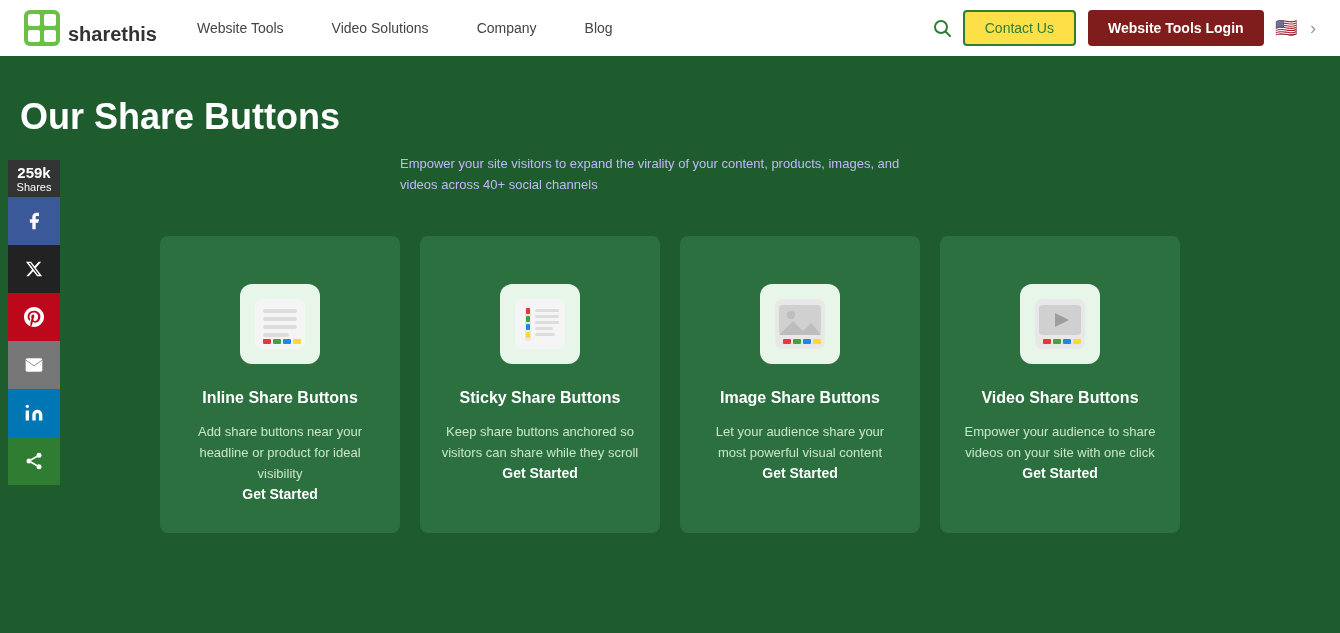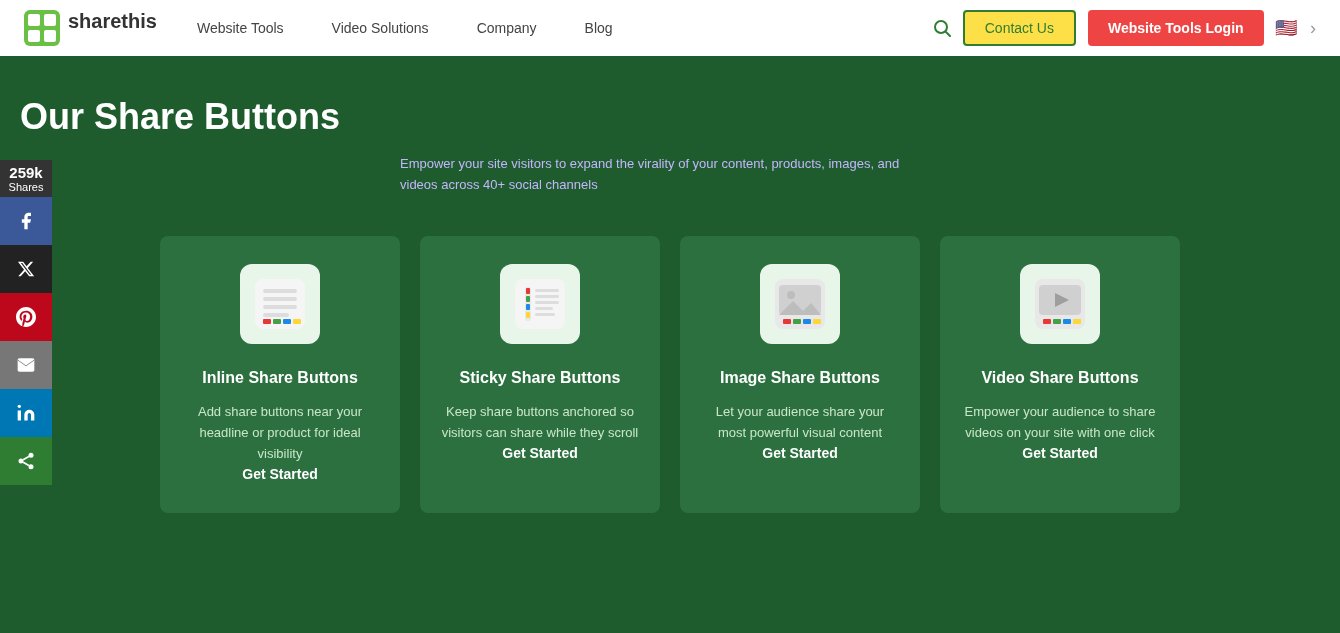--- a/index.html
+++ b/index.html
@@ -10,21 +10,21 @@
       background: #fff;
       height: 56px;
       display: flex;
       align-items: center;
       padding: 0 24px;
       position: relative;
       z-index: 10;
     }
     .navbar-logo {
       display: flex;
-      align-items: flex-start;
+      align-items: flex-end;
       gap: 8px;
       margin-right: 40px;
     }
     .logo-icon {
       width: 36px;
       height: 36px;
     }
     .logo-text {
       font-size: 20px;
       font-weight: bold;
@@ -61,21 +61,21 @@
       border: 2px solid #2e7d32;
       background: #fde047;
       color: #2e7d32;
       padding: 8px 20px;
       border-radius: 4px;
       font-size: 14px;
       cursor: pointer;
       font-weight: 500;
     }
     .login-btn {
-      background: #ef4444;
+      background: #7f1d1d;
       color: #fff;
       border: none;
       padding: 10px 20px;
       border-radius: 4px;
       font-size: 14px;
       cursor: pointer;
       font-weight: 600;
     }
     .flag-btn {
       background: none;
@@ -88,21 +88,21 @@
     }
     .chevron-right {
       font-size: 18px;
       color: #999;
       cursor: pointer;
     }
 
     
     .side-bar {
       position: fixed;
-      left: 0;
+      left: 8px;
       top: 160px;
       z-index: 100;
       display: flex;
       flex-direction: column;
     }
     .side-bar-top {
       background: #333;
       color: #fff;
       font-size: 11px;
       padding: 4px 6px;
@@ -159,21 +159,21 @@
       display: flex;
       justify-content: center;
       gap: 20px;
       max-width: 1200px;
       margin: 0 auto;
       padding: 0 60px;
     }
     .card {
       background: #2d7040;
       border-radius: 8px;
-      padding: 28px 20px 30px;
+      padding: 48px 20px 30px;
       text-align: center;
       flex: 1;
       max-width: 240px;
     }
     .card-icon-wrapper {
       width: 80px;
       height: 80px;
       background: #e8f5e9;
       border-radius: 12px;
       margin: 0 auto 24px;

